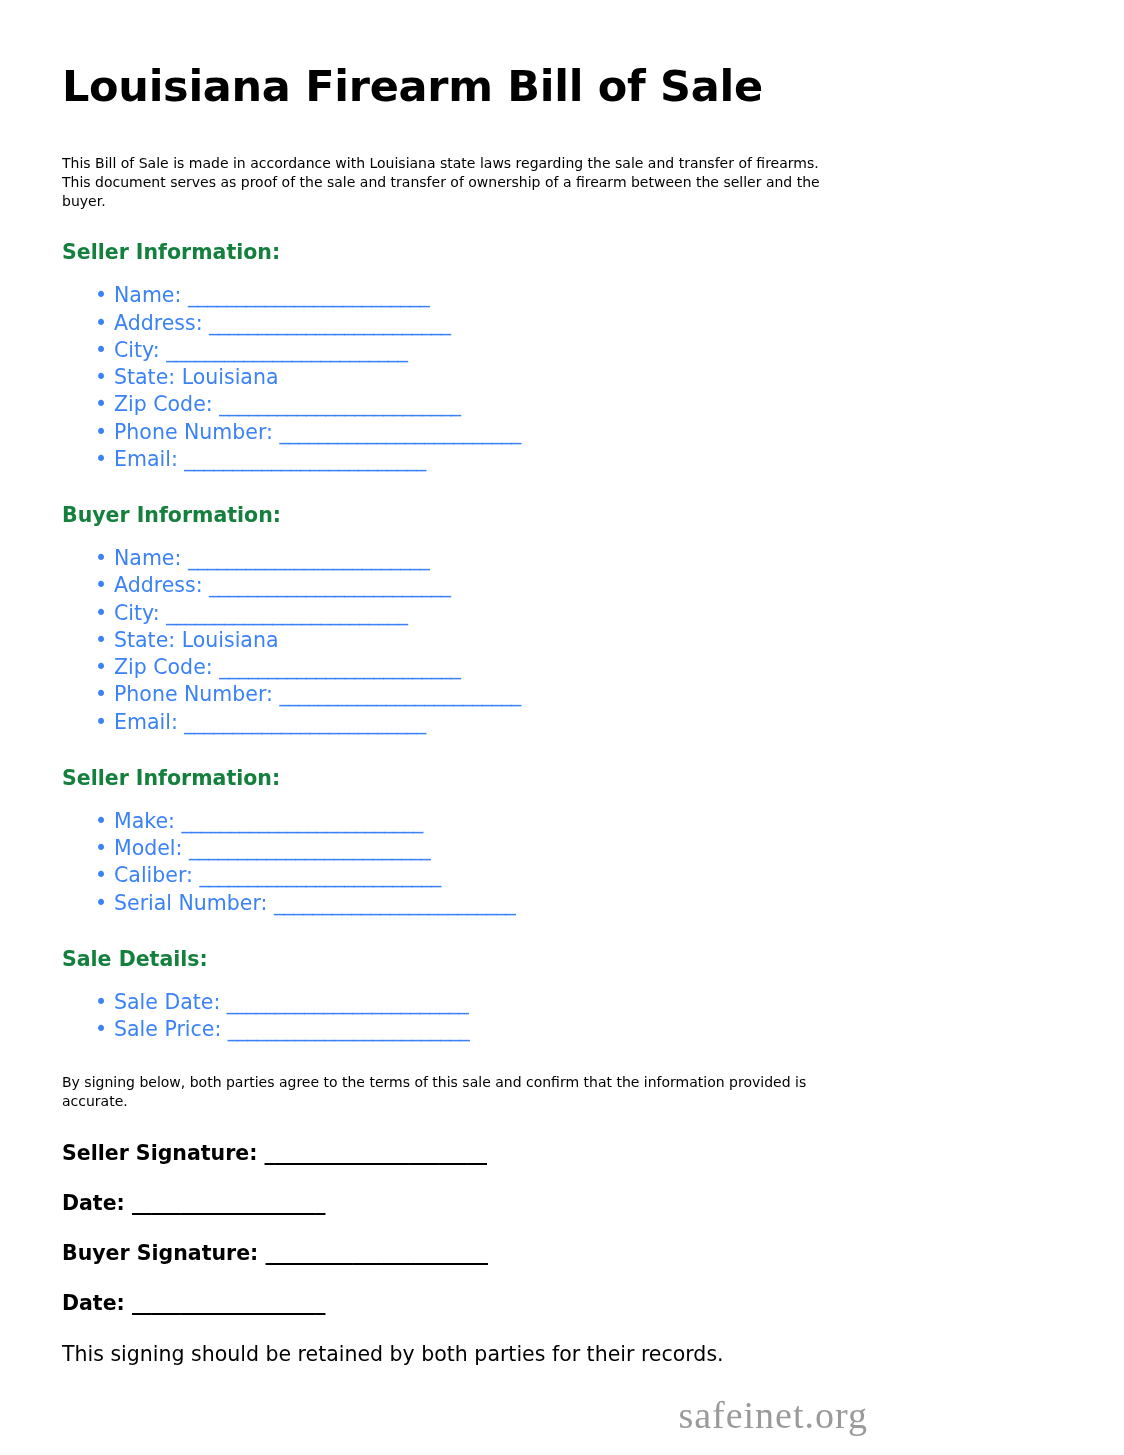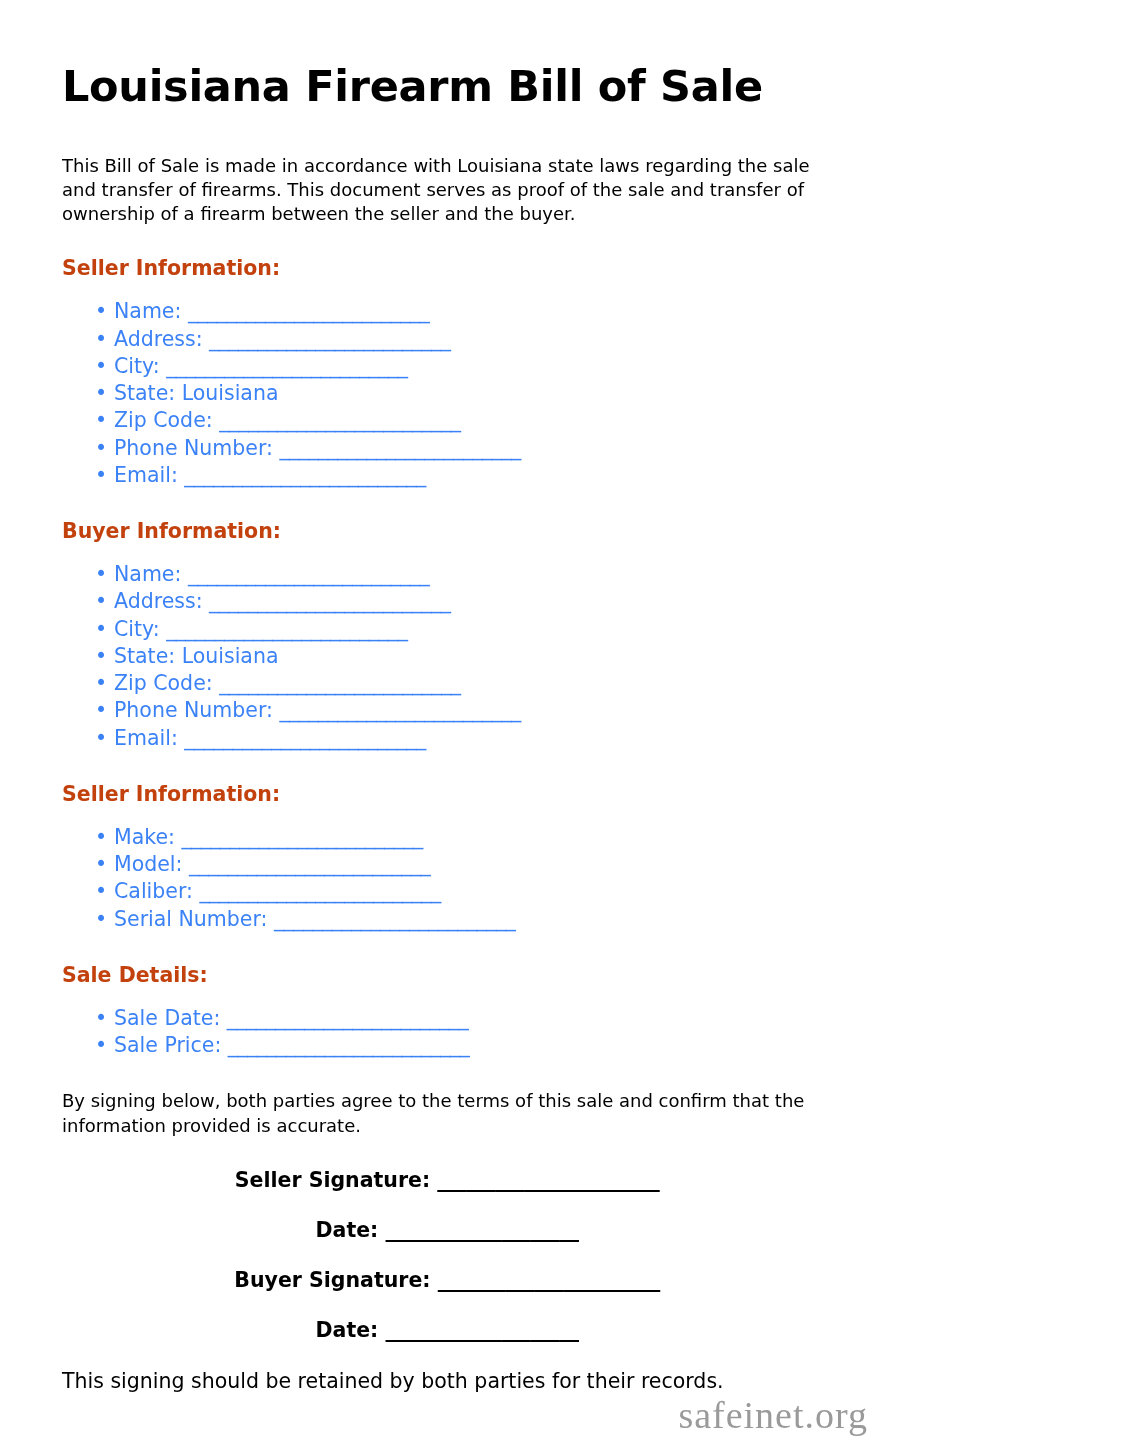--- a/index.html
+++ b/index.html
@@ -25,31 +25,31 @@
   }
   .doc-title {
     font-size: 43px;
     font-weight: bold;
     letter-spacing: -0.3px;
     line-height: 1.12;
     margin: 0 0 44px 0;
     color: #000000;
   }
   .body-para {
-    font-size: 18px;
+    font-size: 14px;
     line-height: 1.34;
     margin: 0 0 30px 0;
     max-width: 995px;
     color: #000000;
   }
   .section-heading {
     font-size: 20.5px;
     font-weight: bold;
     margin: 0 0 18px 0;
-    color: #c2410c;
+    color: #15803d;
   }
   ul.field-list {
     list-style: none;
     margin: 0 0 30px 0;
     padding: 0;
   }
   ul.field-list li {
     font-size: 20.5px;
     line-height: 1.33;
     position: relative;
@@ -67,21 +67,20 @@
   }
   .blank {
     letter-spacing: -0.6px;
   }
   .sig-line {
     font-size: 20.5px;
     font-weight: bold;
     margin: 0 0 26px 0;
     white-space: nowrap;
     color: #000000;
-    text-align: center;
   }
   .sig-line.first { margin-top: 12px; }
   .footer-para {
     font-size: 20.5px;
     line-height: 1.34;
     margin: 18px 0 0 0;
     color: #000000;
   }
   .watermark {
     position: absolute;

